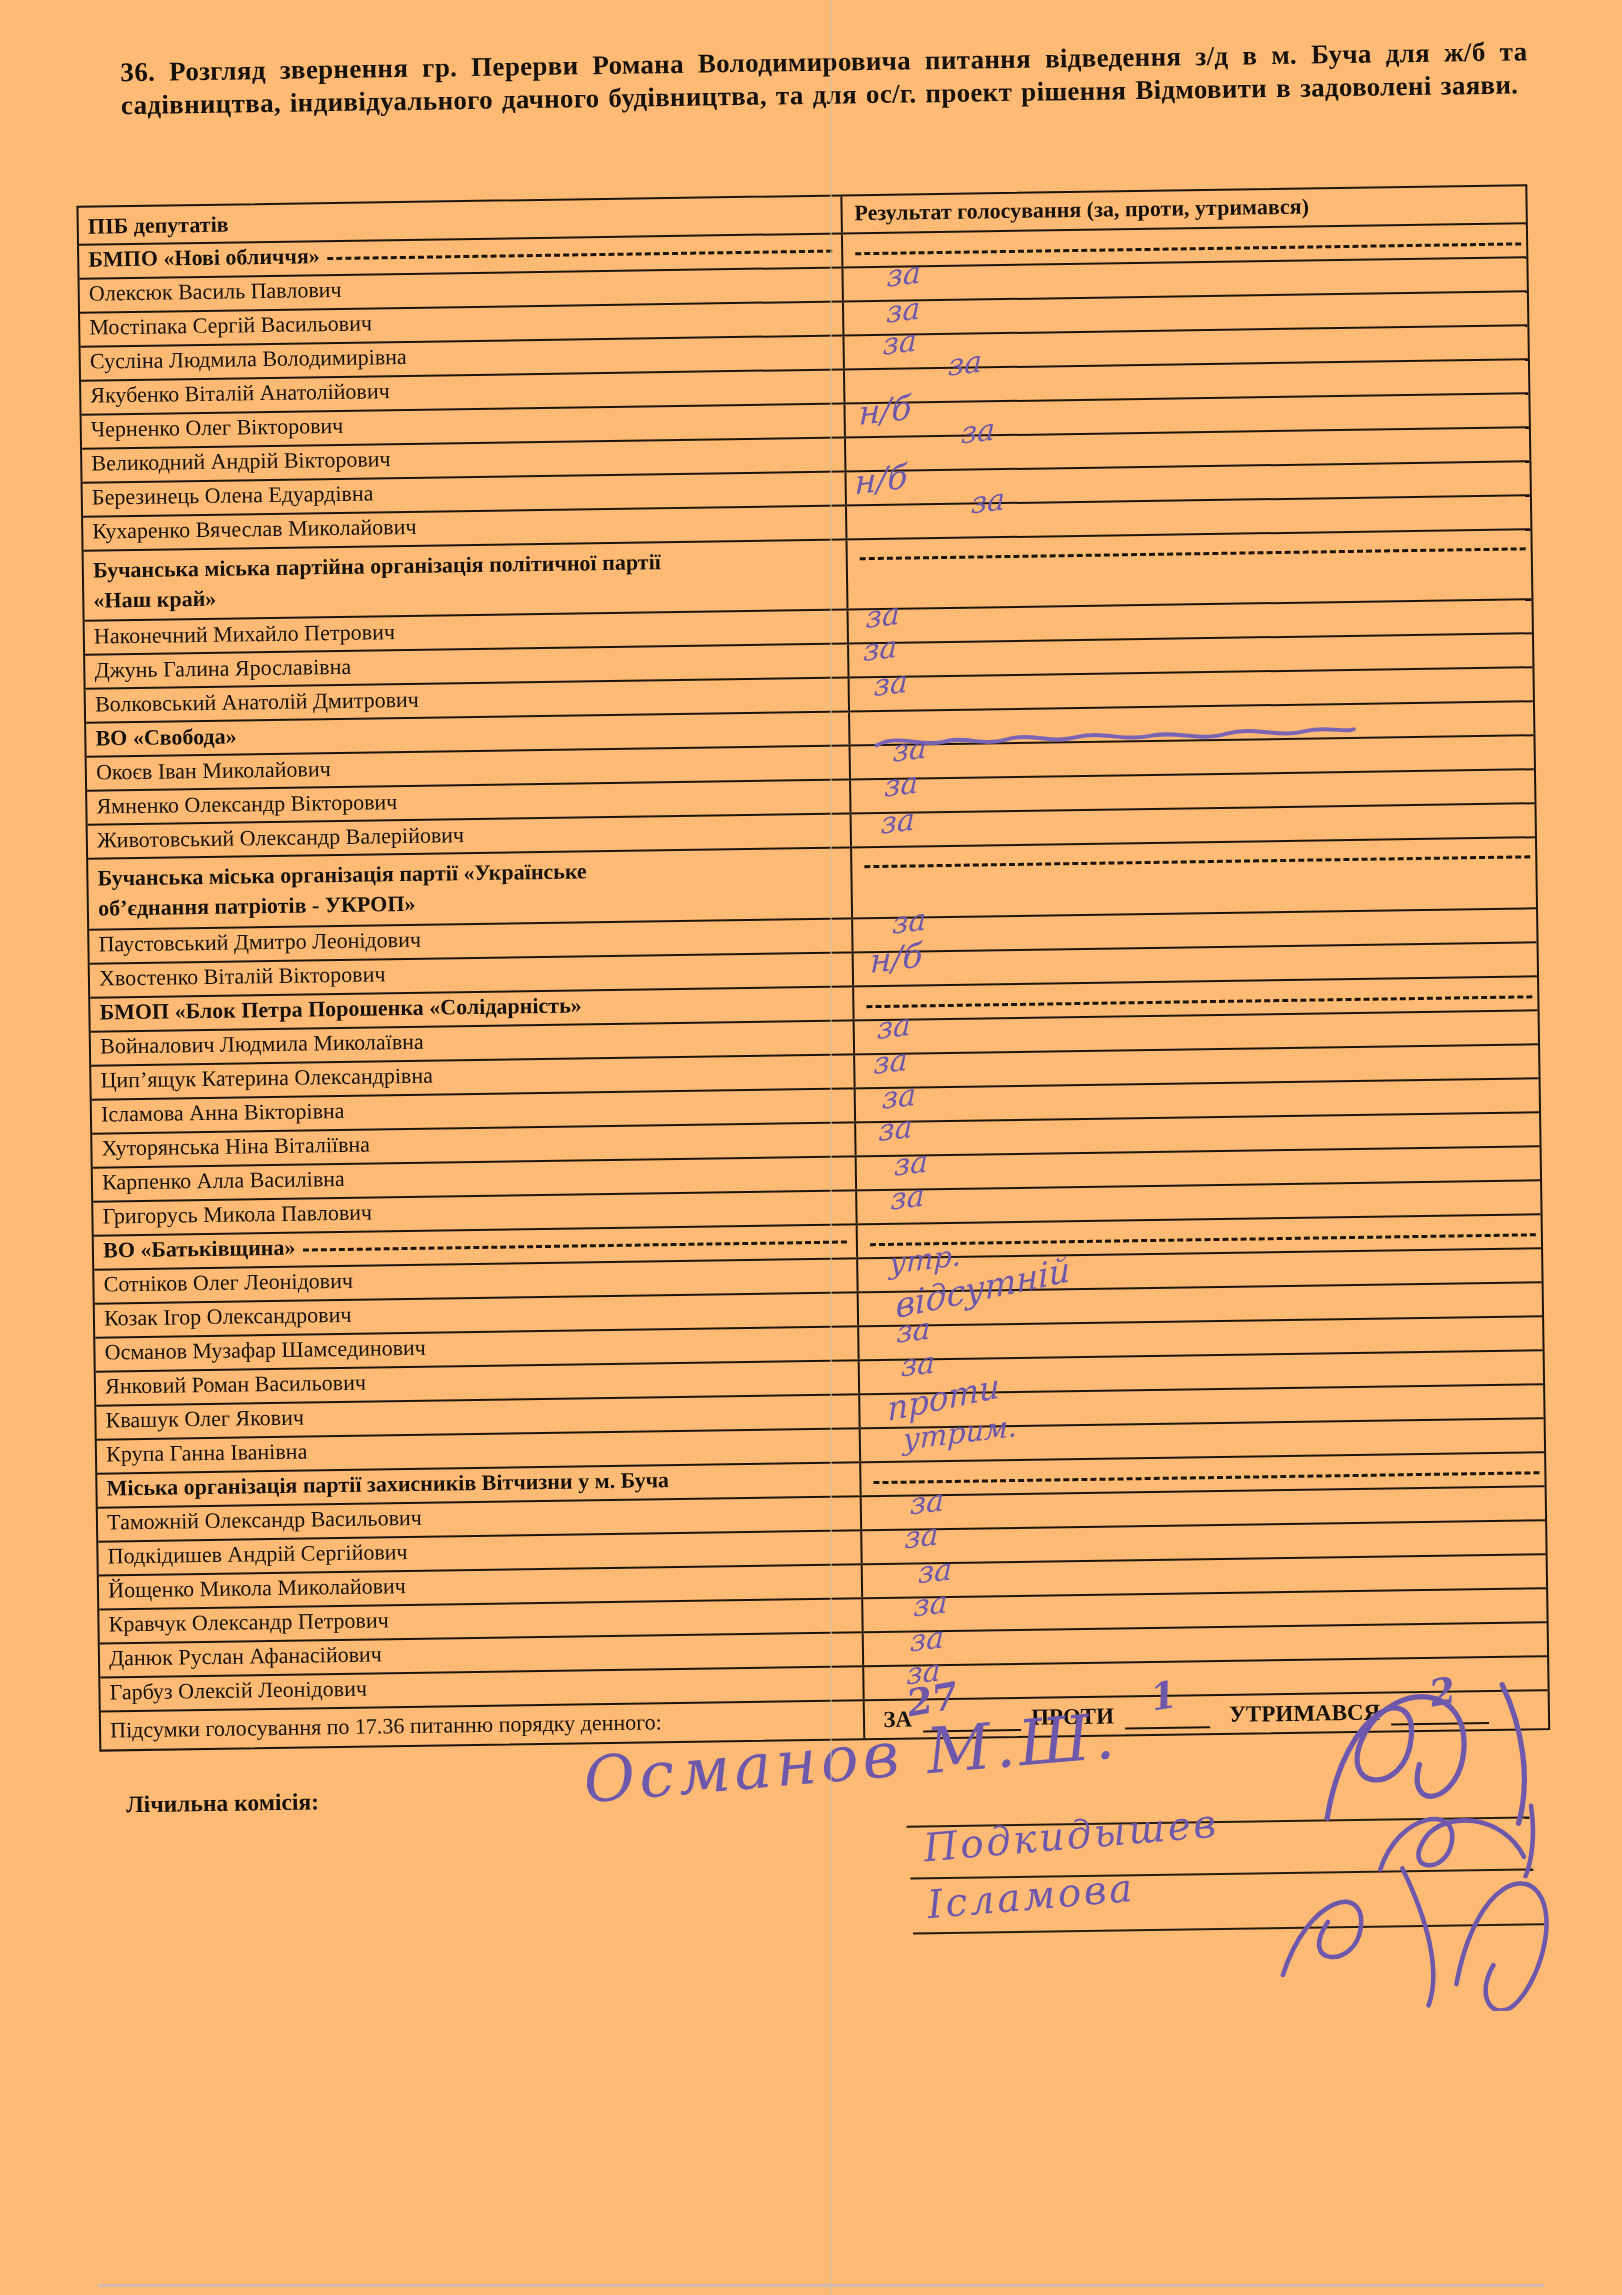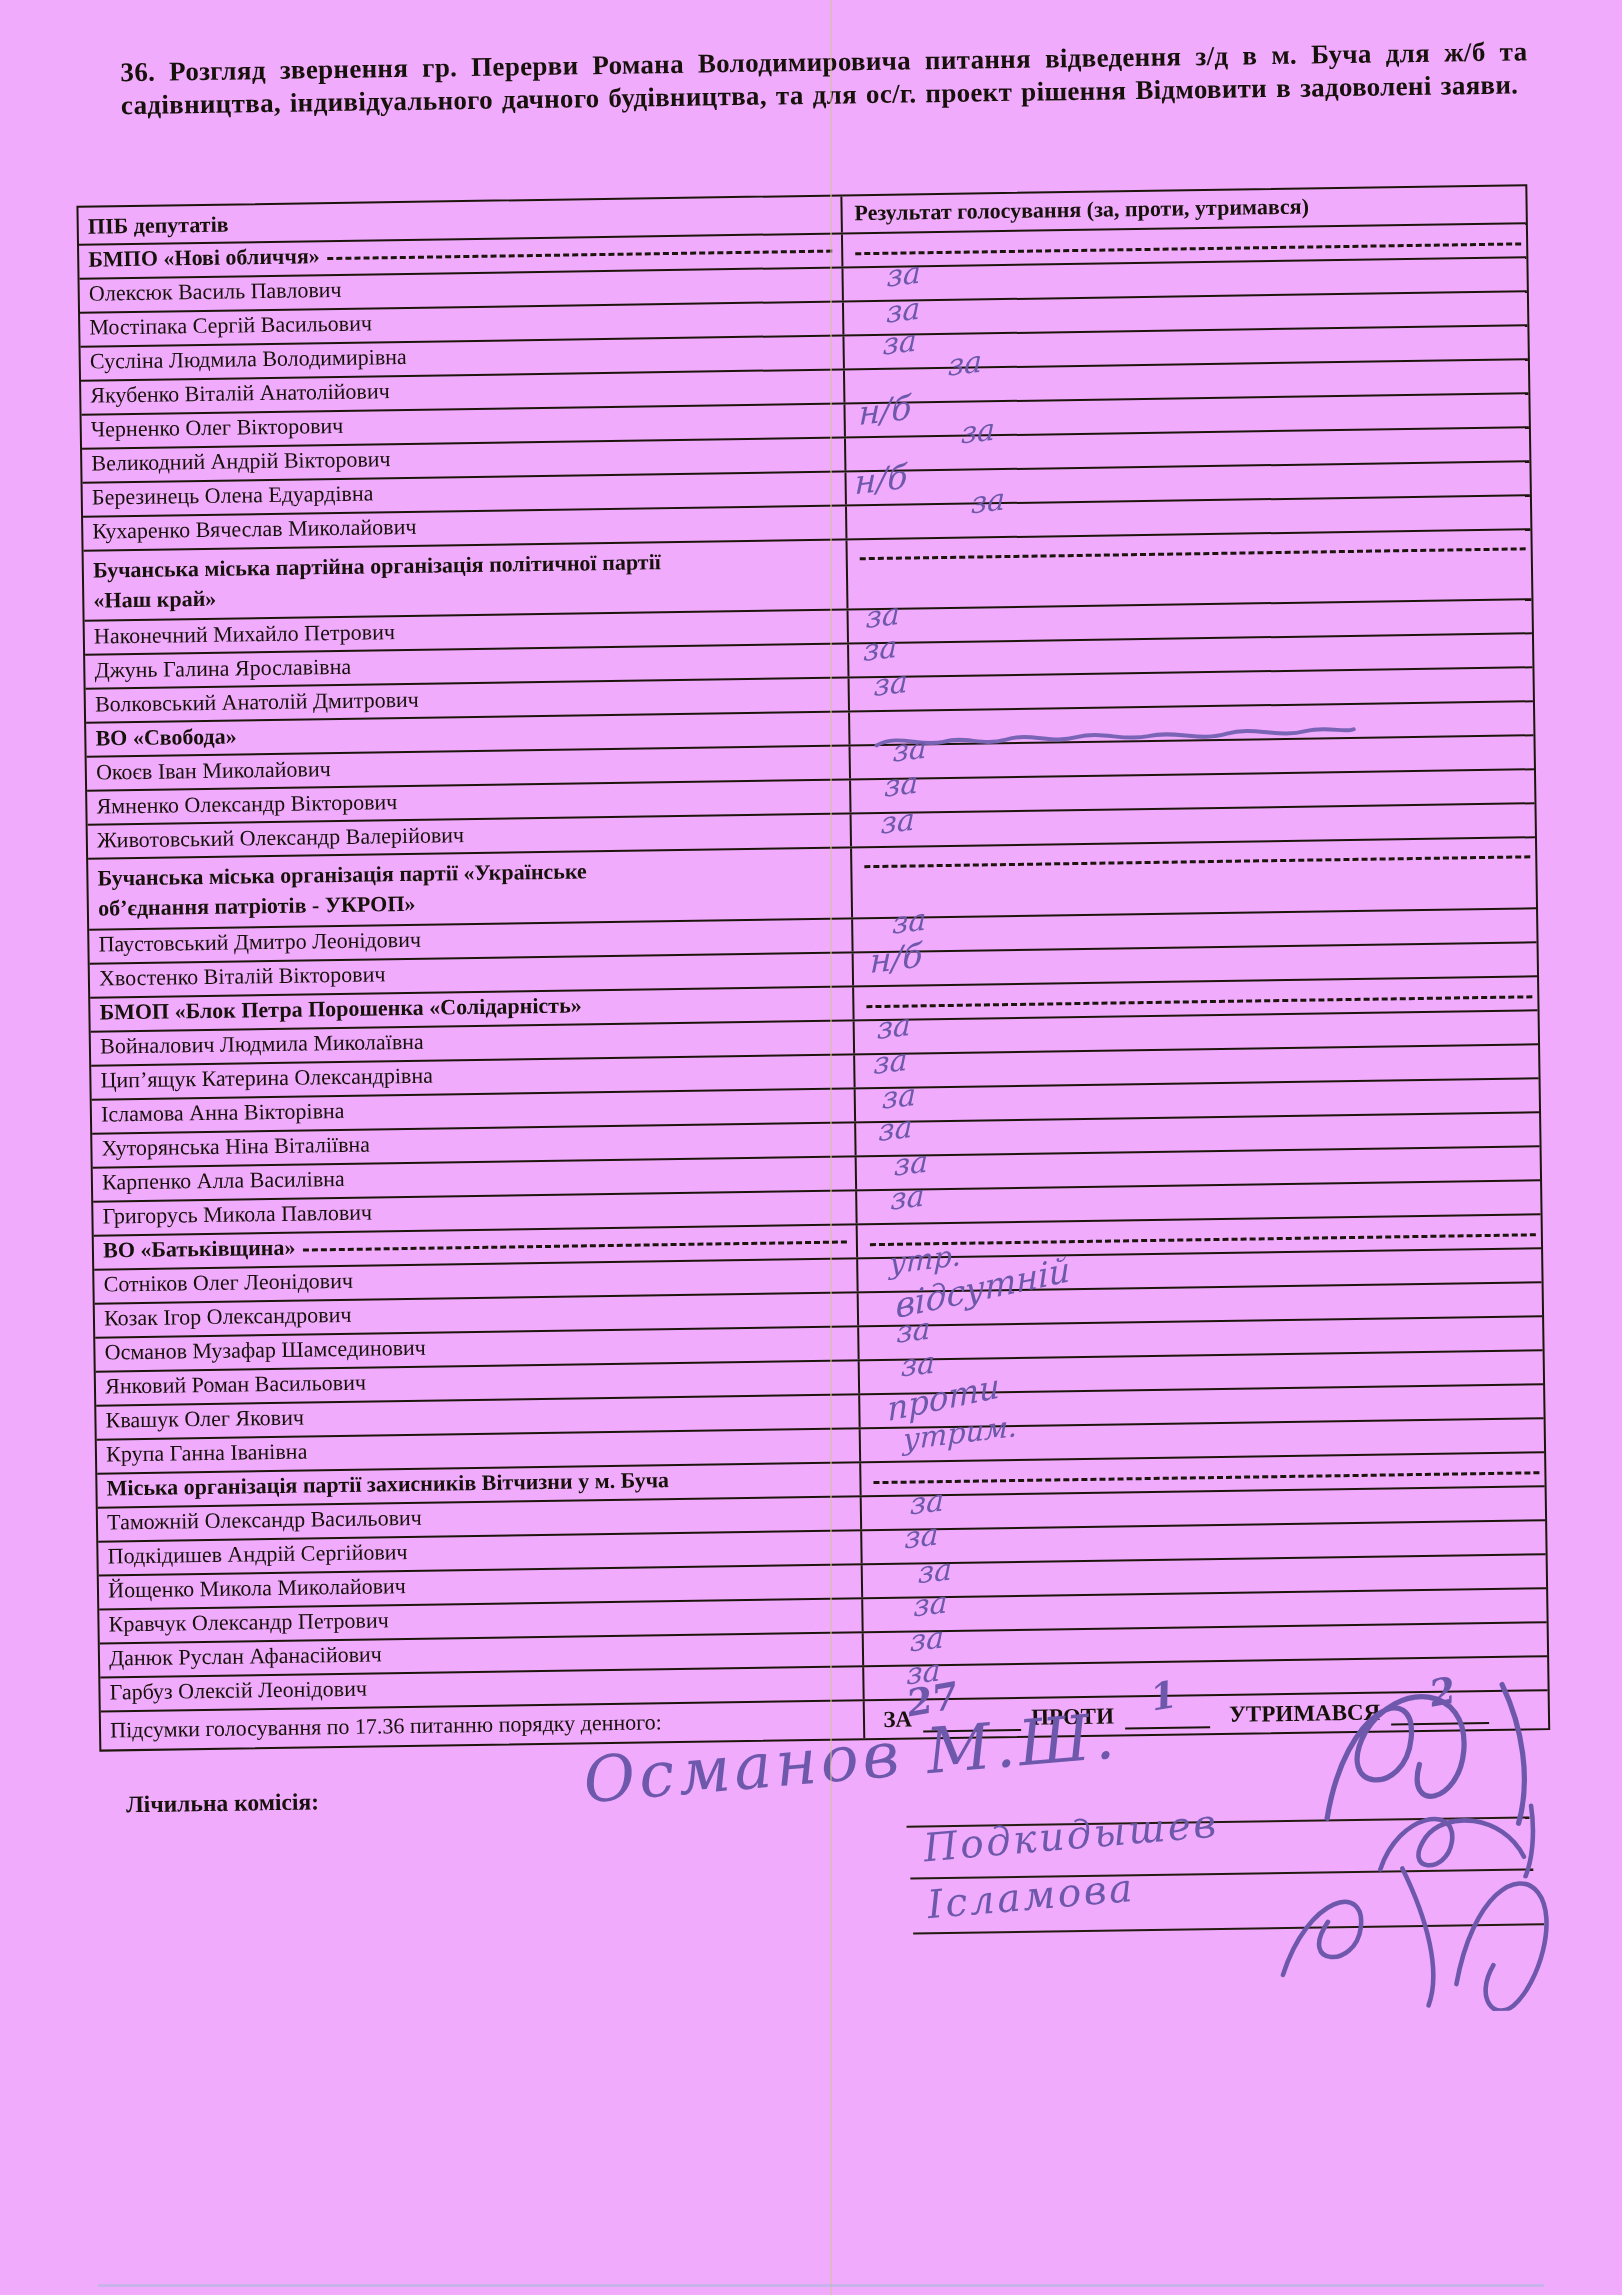--- a/index.html
+++ b/index.html
@@ -1,19 +1,19 @@
 <!DOCTYPE html>
 <html lang="uk" style="font-size:10.5px"><head>
 <meta charset="utf-8">
 <style>
   * { box-sizing: border-box; margin: 0; padding: 0; }
   html,body { background:#ffffff; }
   .page {
     position: relative; width: 1623px; height: 2295px;
-    background: #f0abfc; overflow: hidden;
+    background: #fdba74; overflow: hidden;
     font-family: "Liberation Serif", serif; color: #17110b;
   }
   .rot { position:absolute; left:0; top:0; width:100%; height:100%;
          transform: rotate(-0.85deg); transform-origin: 811px 1047px; }
 
   .doc-title {
     position:absolute; left:135px; top:46px; width:1407px;
     font-size:27px; font-weight:bold; line-height:33px;
     text-align:justify; letter-spacing:0.3px; word-spacing:2px;
   }

